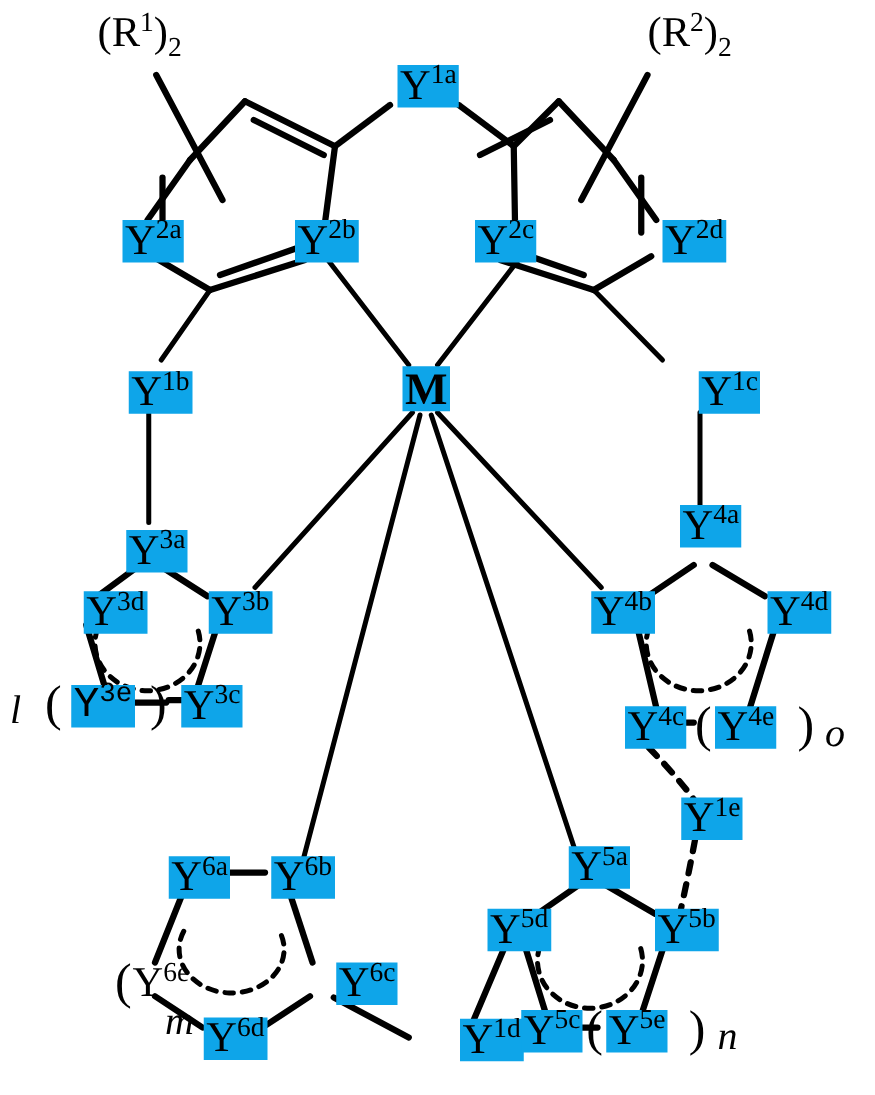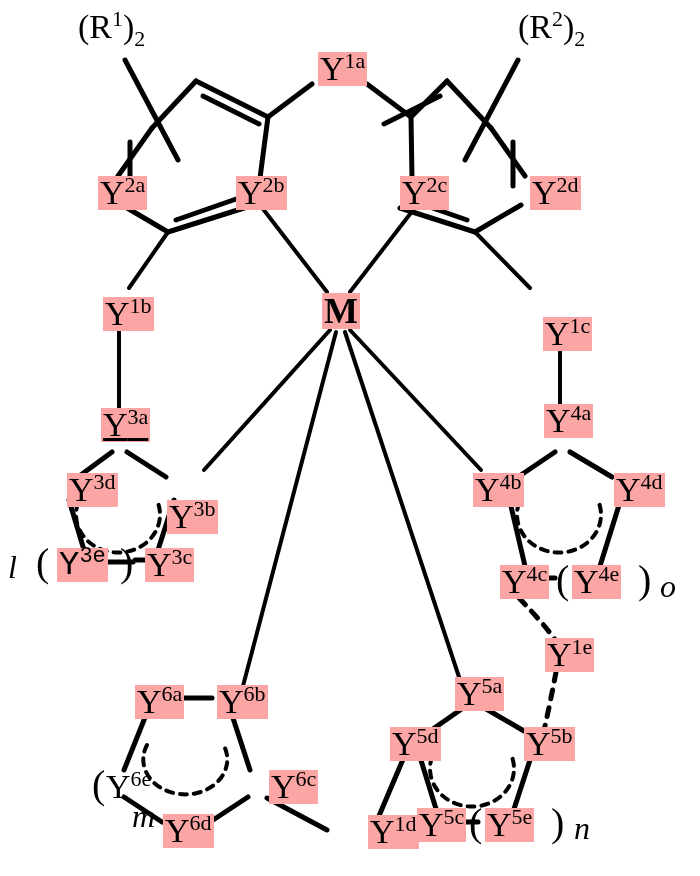--- a/index.html
+++ b/index.html
@@ -10,21 +10,21 @@
   .lbl{position:absolute;color:#000;white-space:nowrap;line-height:1;
        font-family:"Liberation Serif","DejaVu Serif",serif;}
   .atom{font-size:34px;}
   .atom sup{font-size:22px;vertical-align:super;line-height:0;}
   .big{font-size:36px;font-weight:bold;}
   .rgrp{font-size:34px;}
   .rgrp sup{font-size:22px;vertical-align:super;line-height:0;}
   .rgrp sub{font-size:22px;vertical-align:sub;line-height:0;}
   .ital{font-style:italic;font-size:32px;}
   .paren{font-size:40px;}
-  .bg-white{background:#fca5a5;}
+  .bg-white{background:#0ea5e9;}
 </style>
 </head>
 <body>
 
 <div id="stage">
 
   <svg viewBox="0 0 700 876">
     <g stroke="#000" fill="none" stroke-linecap="round">
 
       <g stroke-width="5">
@@ -150,47 +150,47 @@
   </div>
 
   <div class="lbl big bg-white" style="left:322px; top:293px; padding:0 2px;">M</div>
 
   <div class="lbl atom bg-white" style="left:318px; top:52px; padding:0 2px;">
     <span>Y</span><sup>1a</sup>
   </div>
   <div class="lbl atom bg-white" style="left:103px; top:297px; padding:0 2px;">
     <span>Y</span><sup>1b</sup>
   </div>
-  <div class="lbl atom bg-white" style="left:543px; top:297px; padding:0 2px;margin-top:20px;">
+  <div class="lbl atom bg-white" style="left:559px; top:297px; padding:0 2px;">
     <span>Y</span><sup>1c</sup>
   </div>
   <div class="lbl atom bg-white" style="left:327px; top:815px; padding:0 2px;margin-left:41px;">
     <span>Y</span><sup>1d</sup>
   </div>
   <div class="lbl atom bg-white" style="left:545px; top:638px; padding:0 2px;">
     <span>Y</span><sup>1e</sup>
   </div>
 
   <div class="lbl atom bg-white" style="left:98px;  top:176px; padding:0 2px;">
     <span>Y</span><sup>2a</sup>
   </div>
   <div class="lbl atom bg-white" style="left:236px; top:176px; padding:0 2px;">
     <span>Y</span><sup>2b</sup>
   </div>
-  <div class="lbl atom bg-white" style="left:400px; top:176px; padding:0 2px;font-family:Liberation Serif, serif;">
+  <div class="lbl atom bg-white" style="left:380px; top:176px; padding:0 2px;font-family:Liberation Serif, serif;">
     <span>Y</span><sup>2c</sup>
   </div>
   <div class="lbl atom bg-white" style="left:530px; top:176px; padding:0 2px;">
     <span>Y</span><sup>2d</sup>
   </div>
 
-  <div class="lbl atom bg-white" style="left:101px; top:408px; padding:0 2px;text-decoration:underline;">
+  <div class="lbl atom bg-white" style="left:101px; top:424px; padding:0 2px;">
     <span>Y</span><sup>3a</sup>
   </div>
-  <div class="lbl atom bg-white" style="left:167px; top:473px; padding:0 2px;margin-top:27px;">
+  <div class="lbl atom bg-white" style="left:167px; top:473px; padding:0 2px;">
     <span>Y</span><sup>3b</sup>
   </div>
   <div class="lbl atom bg-white" style="left:145px; top:548px; padding:0 2px;">
     <span>Y</span><sup>3c</sup>
   </div>
   <div class="lbl atom bg-white" style="left:31px;  top:473px; padding:0 2px;margin-left:36px;">
     <span>Y</span><sup>3d</sup>
   </div>
   <div class="lbl atom bg-white" style="left:57px;  top:548px; padding:0 2px;font-family:Liberation Mono, monospace;">
     <span>Y</span><sup>3e</sup>

